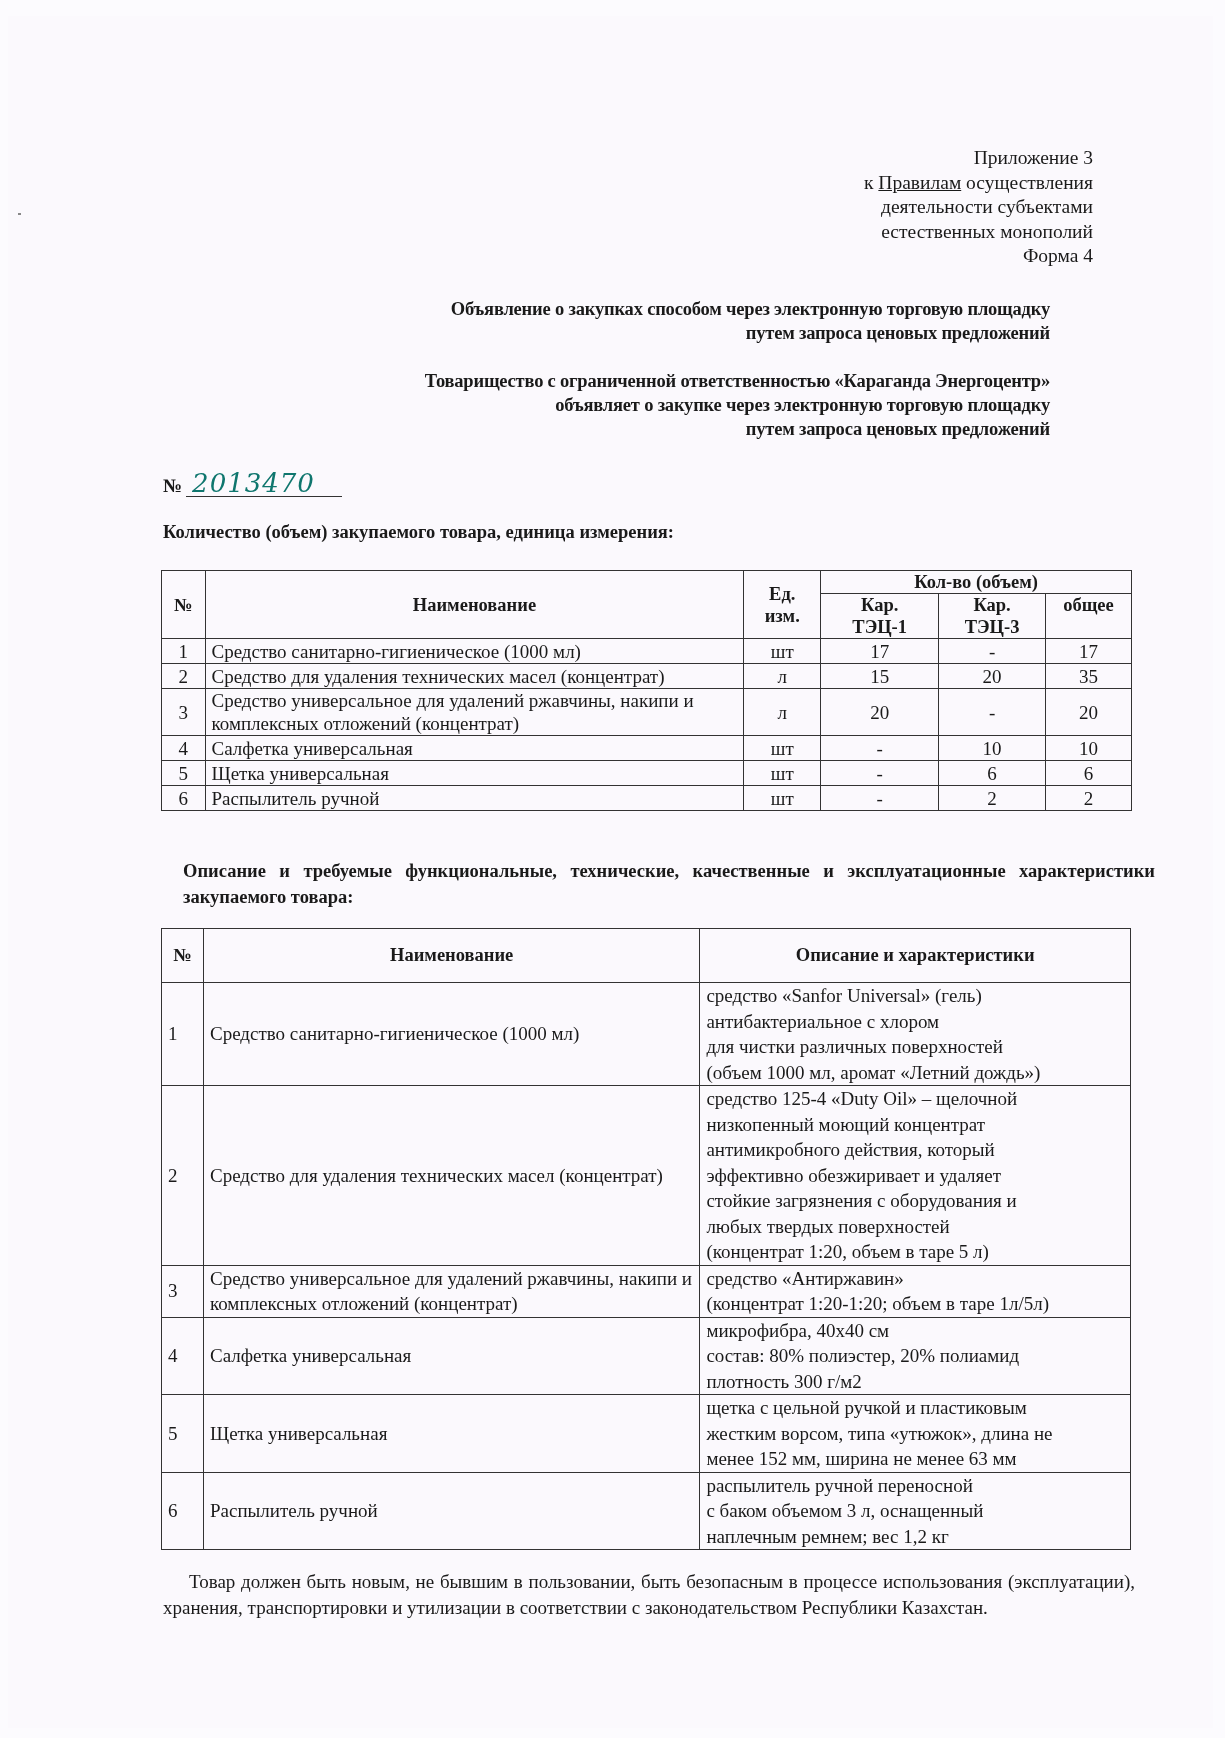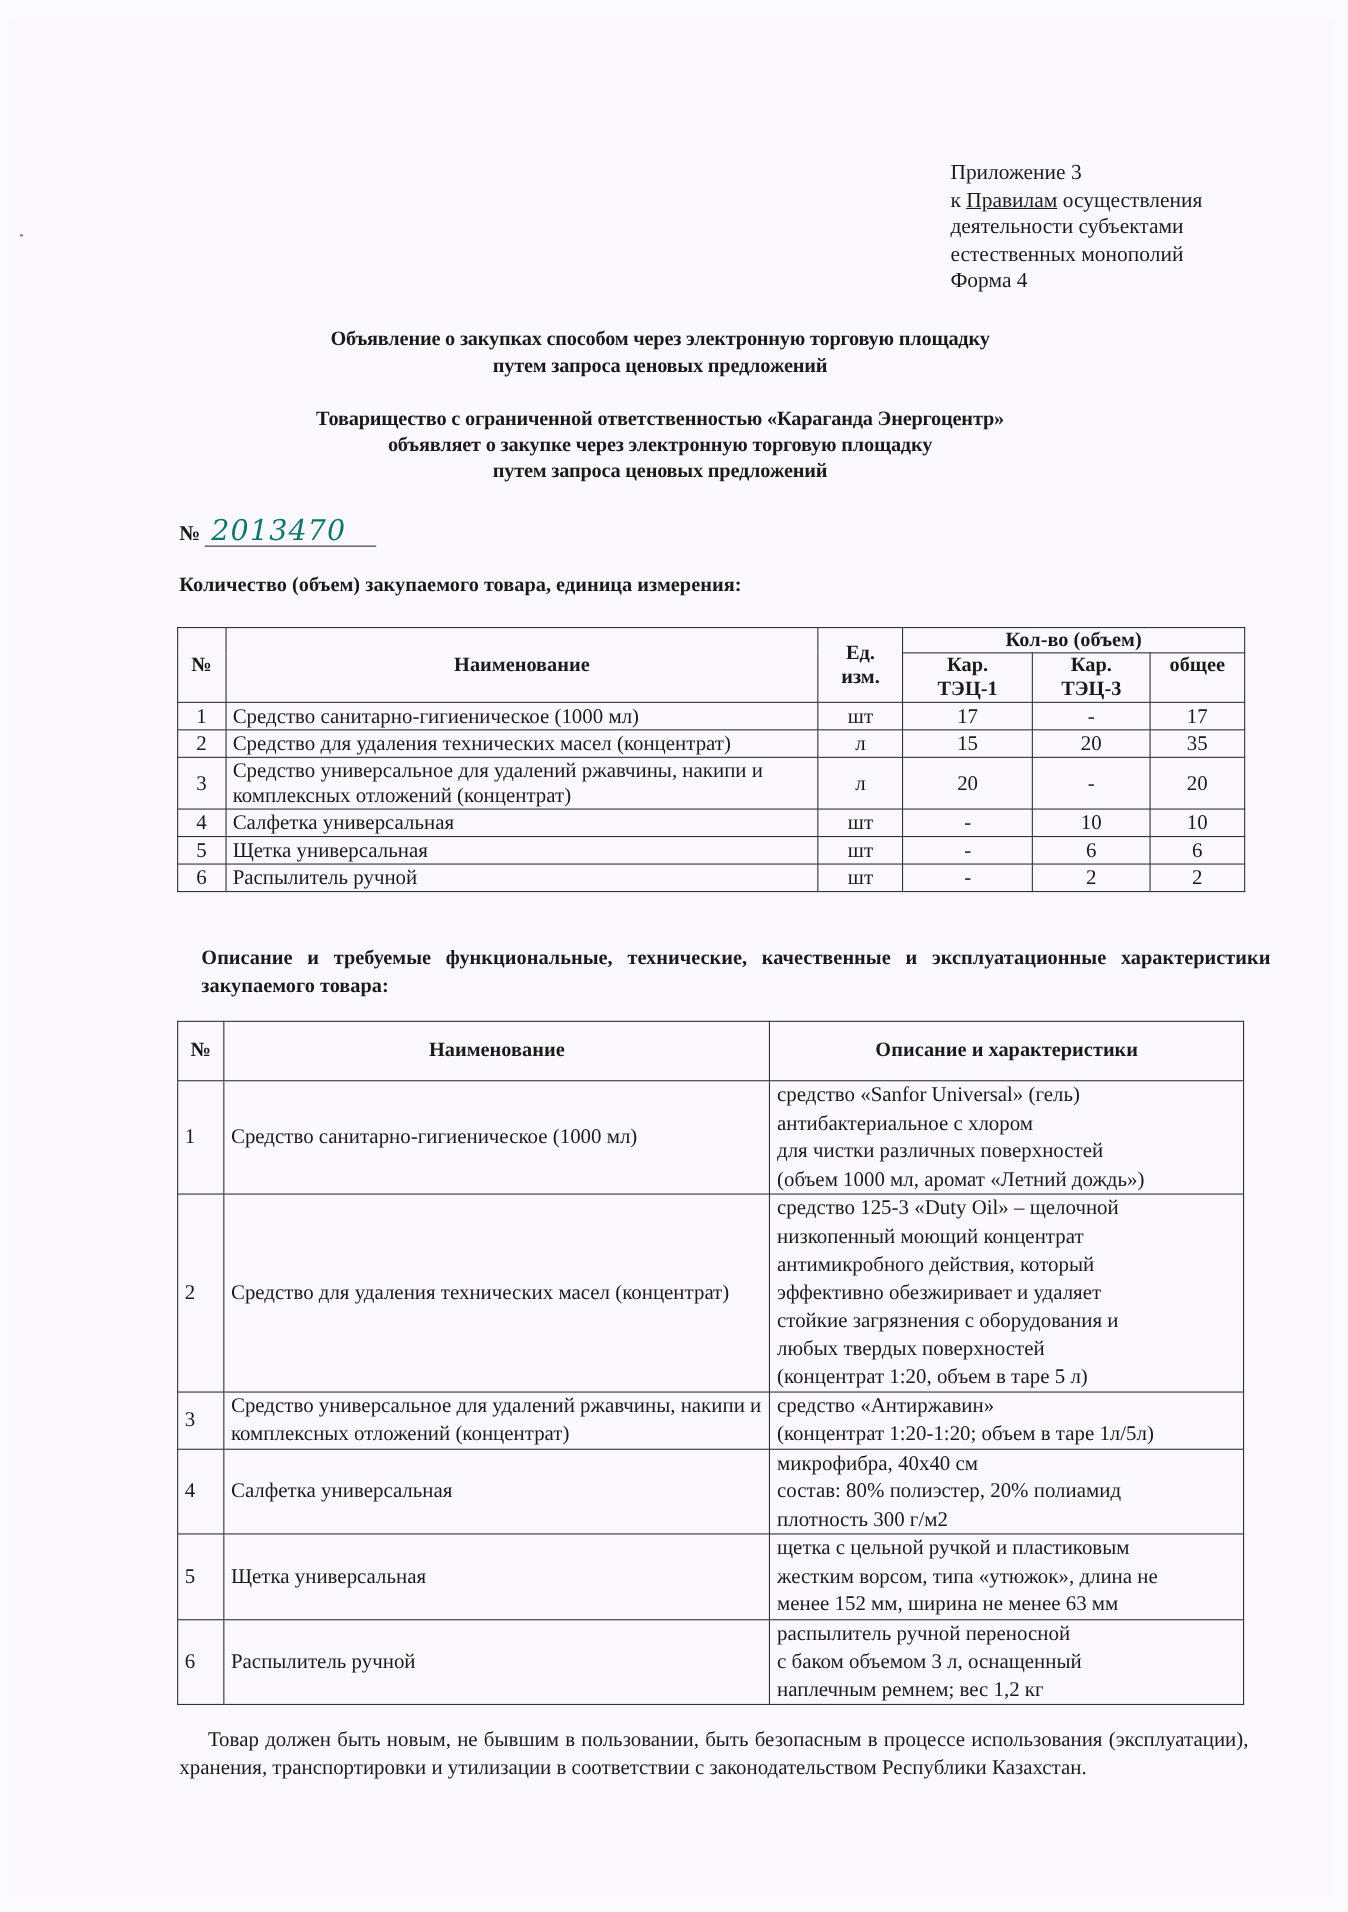--- a/index.html
+++ b/index.html
@@ -10,26 +10,26 @@
     color: #1a1a1a;
     position: relative;
     overflow: hidden;
   }
   .page-tint {
     position: absolute; left: 8px; top: 16px; width: 1205px; height: 1712px;
     background: #fbf9fd;
   }
   .header-block {
     position: absolute; right: 132px; top: 146px;
-    font-size: 19.5px; line-height: 24.5px;
+    text-align: right; font-size: 19.5px; line-height: 24.5px;
   }
   .header-block .u { text-decoration: underline; }
   .title-block {
     position: absolute; left: 150px; width: 900px; top: 297px;
-    text-align: center; font-weight: bold; font-size: 18.5px; line-height: 24px;
+    text-align: right; font-weight: bold; font-size: 18.5px; line-height: 24px;
     letter-spacing: -0.2px;
   }
   .title-block .gap { height: 24px; }
   .number-line {
     position: absolute; left: 163px; top: 470px; font-size: 19px; font-weight: bold;
     display: flex; align-items: baseline;
   }
   .number-line .hand {
     display: inline-block; width: 150px; border-bottom: 1.5px solid #333;
     font-family: "DejaVu Serif", serif; font-style: italic; font-weight: normal;
@@ -182,21 +182,21 @@
       <div>средство «Sanfor Universal» (гель)</div>
       <div>антибактериальное с хлором</div>
       <div>для чистки различных поверхностей</div>
       <div>(объем 1000 мл, аромат «Летний дождь»)</div>
     </td>
   </tr>
   <tr>
     <td class="c">2</td>
     <td>Средство для удаления технических масел (концентрат)</td>
     <td class="c">
-      <div>средство 125-3 «Duty Oil» – щелочной</div>
+      <div>средство 125-4 «Duty Oil» – щелочной</div>
       <div>низкопенный моющий концентрат</div>
       <div>антимикробного действия, который</div>
       <div>эффективно обезжиривает и удаляет</div>
       <div>стойкие загрязнения с оборудования и</div>
       <div>любых твердых поверхностей</div>
       <div>(концентрат 1:20, объем в таре 5 л)</div>
     </td>
   </tr>
   <tr>
     <td class="c">3</td>

